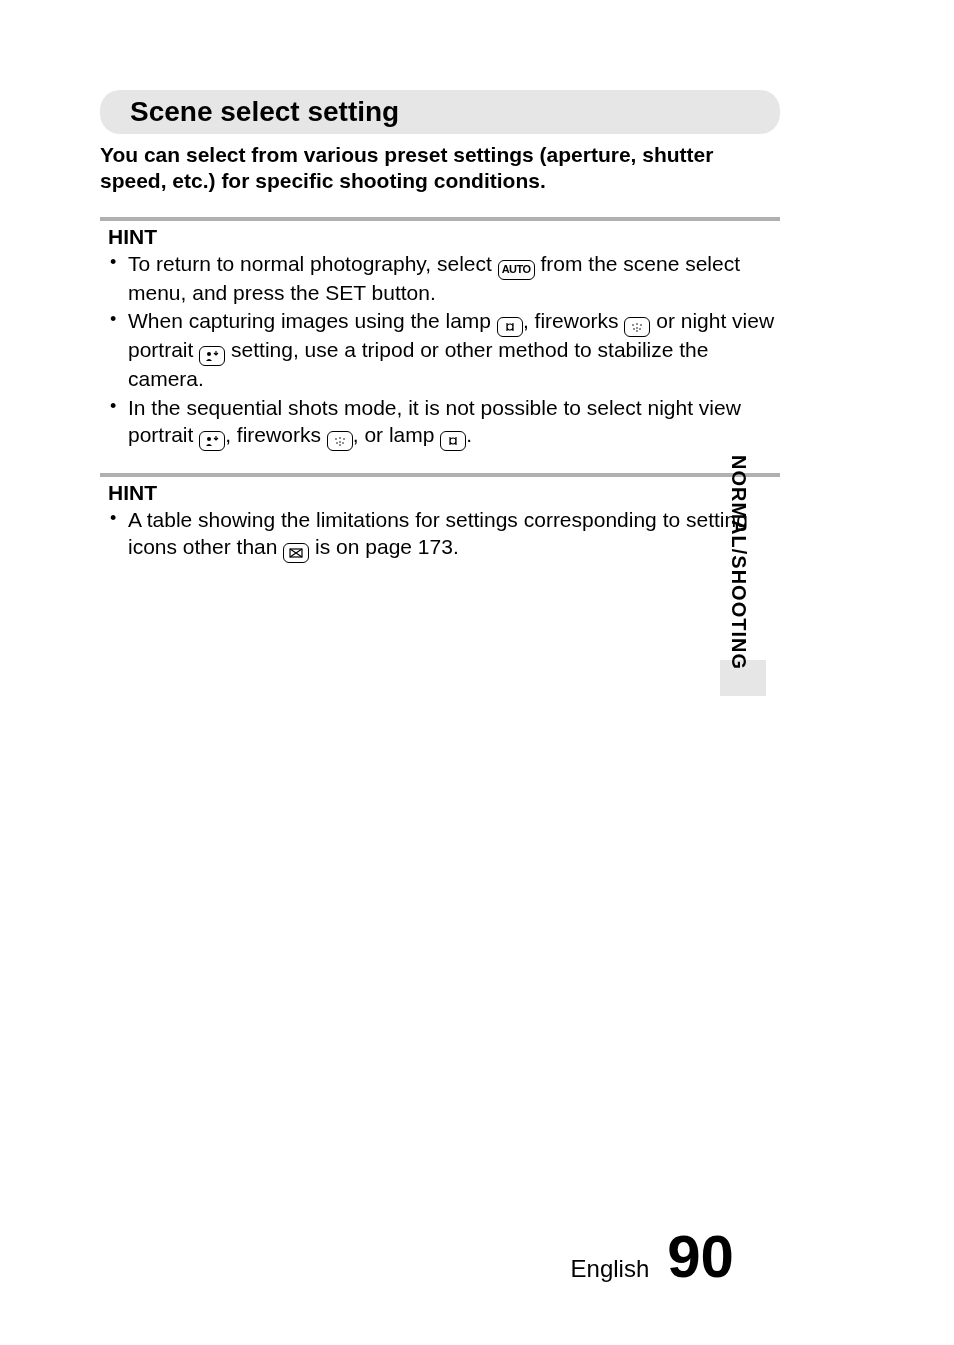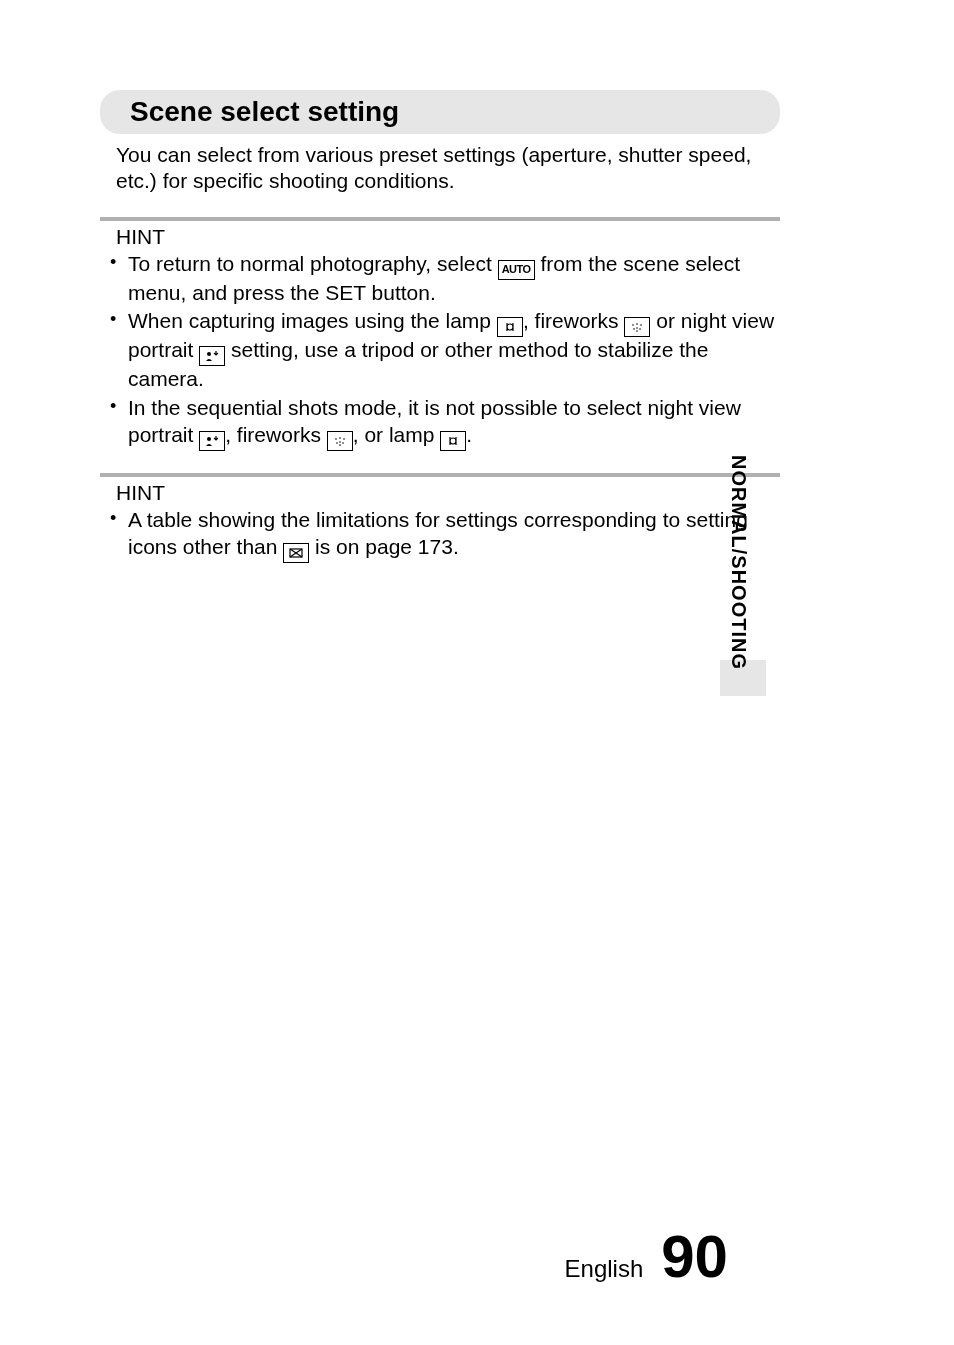--- a/index.html
+++ b/index.html
@@ -26,30 +26,31 @@
     margin: 0 0 8px 0;
   }
   .section-heading h2 {
     font-size: 28px;
     font-weight: bold;
     margin: 0;
   }
   .intro {
     font-size: 21px;
     line-height: 1.25;
-    margin: 4px 0 20px 16px;
+    margin: 4px 0 20px 0;
+    font-weight: bold;
   }
   .hr {
     border-top: 4px solid #b0b0b0;
     margin: 22px 0 4px 0;
   }
   .hint-label {
     font-size: 21px;
-    font-weight: normal;
-    margin: 2px 0 2px 16px;
+    font-weight: bold;
+    margin: 2px 0 2px 8px;
   }
   ul.hints {
     margin: 0 0 20px 0;
     padding: 0 0 0 28px;
     list-style: none;
   }
   ul.hints > li {
     font-size: 21px;
     line-height: 1.28;
     margin: 0 0 2px 0;
@@ -66,21 +67,21 @@
     display: inline-block;
     border: 1.5px solid #000;
     height: 16px;
     min-width: 26px;
     padding: 1px 3px 1px 3px;
     font-size: 11px;
     font-weight: bold;
     line-height: 14px;
     vertical-align: -2px;
     text-align: center;
-    border-radius: 0;
+    border-radius: 6px;
     letter-spacing: -0.5px;
     box-sizing: content-box;
   }
   .icon-box.small { min-width: 18px; }
   .side-tab {
     position: absolute;
     right: 68px;
     top: 455px;
     writing-mode: vertical-rl;
     text-orientation: mixed;
@@ -92,21 +93,21 @@
     position: absolute;
     right: 52px;
     top: 660px;
     width: 46px;
     height: 36px;
     background: #e6e6e6;
   }
   .footer {
     position: absolute;
     bottom: 54px;
-    right: 90px;
+    right: 84px;
     display: flex;
     align-items: baseline;
     gap: 18px;
   }
   .footer .lang {
     font-size: 24px;
   }
   .footer .pagenum {
     font-size: 60px;
     font-weight: bold;

